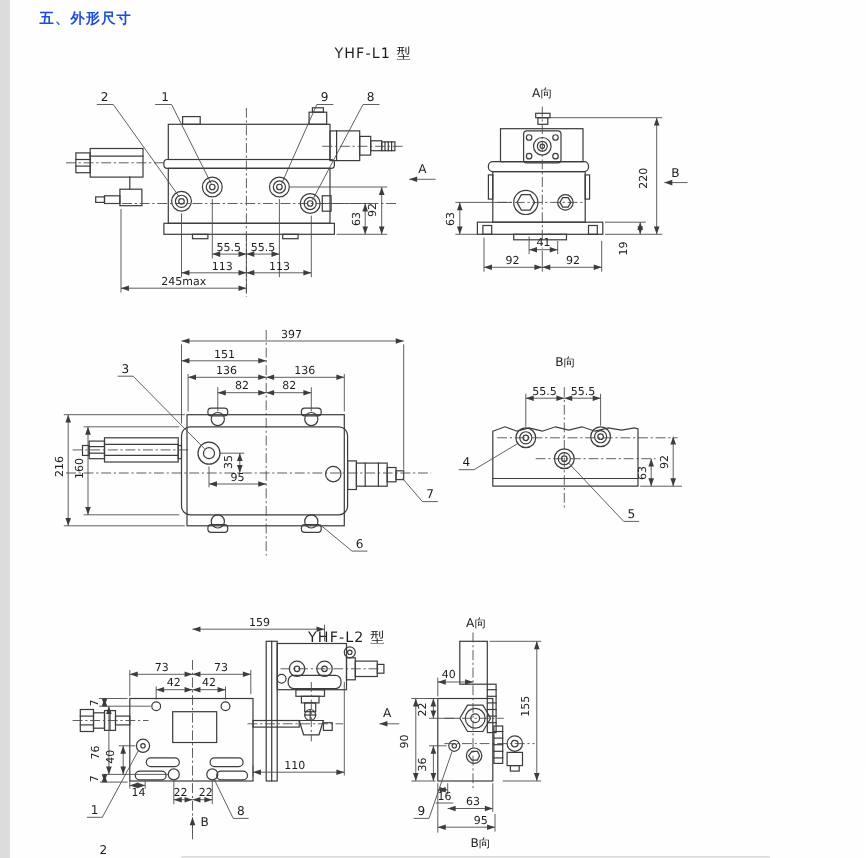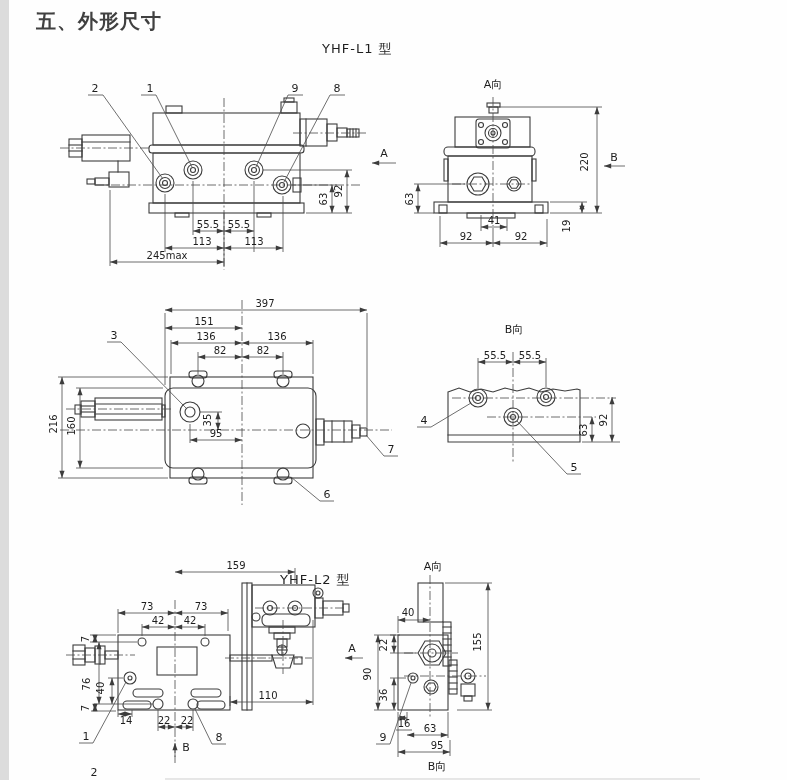--- a/index.html
+++ b/index.html
@@ -1,21 +1,21 @@
 <!DOCTYPE html>
 <html><head>
 <meta charset="utf-8">
 <style>
   html,body{margin:0;padding:0;background:#fff;}
   .page{position:relative;width:787px;height:780px;background:#fefefe;overflow:hidden;
         font-family:"DejaVu Sans",sans-serif;}
   .left-strip{position:absolute;left:0;top:0;width:9px;height:780px;background:#dcdcdc;}
-  .title{position:absolute;left:36px;top:8px;font-size:20px;font-weight:bold;color:#404040;letter-spacing:1px;}
+  .title{position:absolute;left:36px;top:8px;font-size:13px;font-weight:bold;color:#1d4ed8;letter-spacing:1px;}
   .sub-title{position:absolute;font-size:13px;color:#1e1e1e;letter-spacing:1px;}
-  .l1t{left:322px;top:40px;}
+  .l1t{left:304px;top:40px;}
   .l2t{left:280px;top:527px;margin-top:44px;}
   svg{position:absolute;left:0;top:0;}
   .s{stroke:#3c3c3c;stroke-width:1.1;fill:none;stroke-linecap:square;}
   .d{stroke:#4a4a4a;stroke-width:0.8;fill:none;}
   .c{stroke:#4a4a4a;stroke-width:0.8;fill:none;stroke-dasharray:9 2.5 2 2.5;}
   text{font-family:"DejaVu Sans",sans-serif;fill:#1d1d1d;text-anchor:middle;}
   .t{font-size:10px;}
   .cal{font-size:11px;}
   .vl{font-size:11px;}
 </style>

